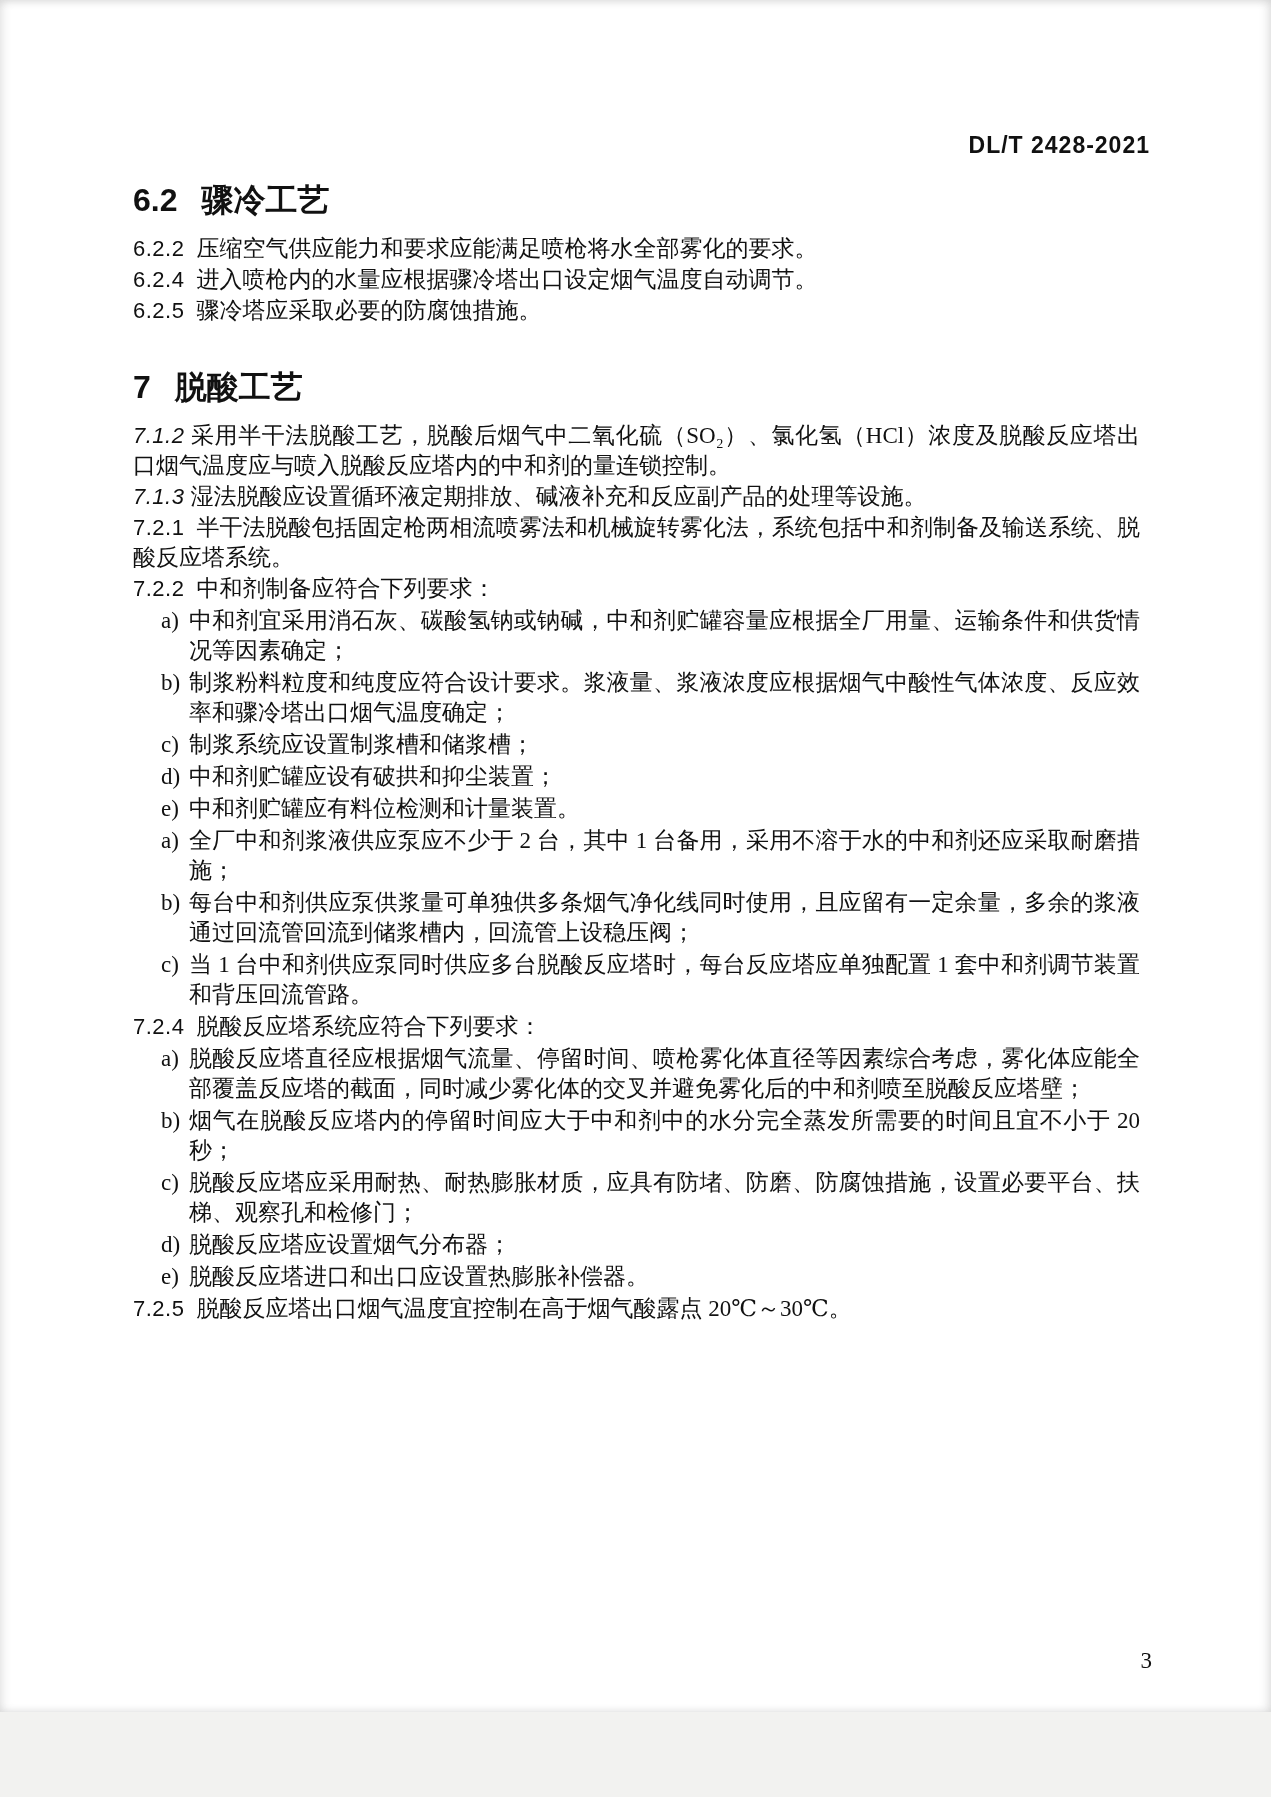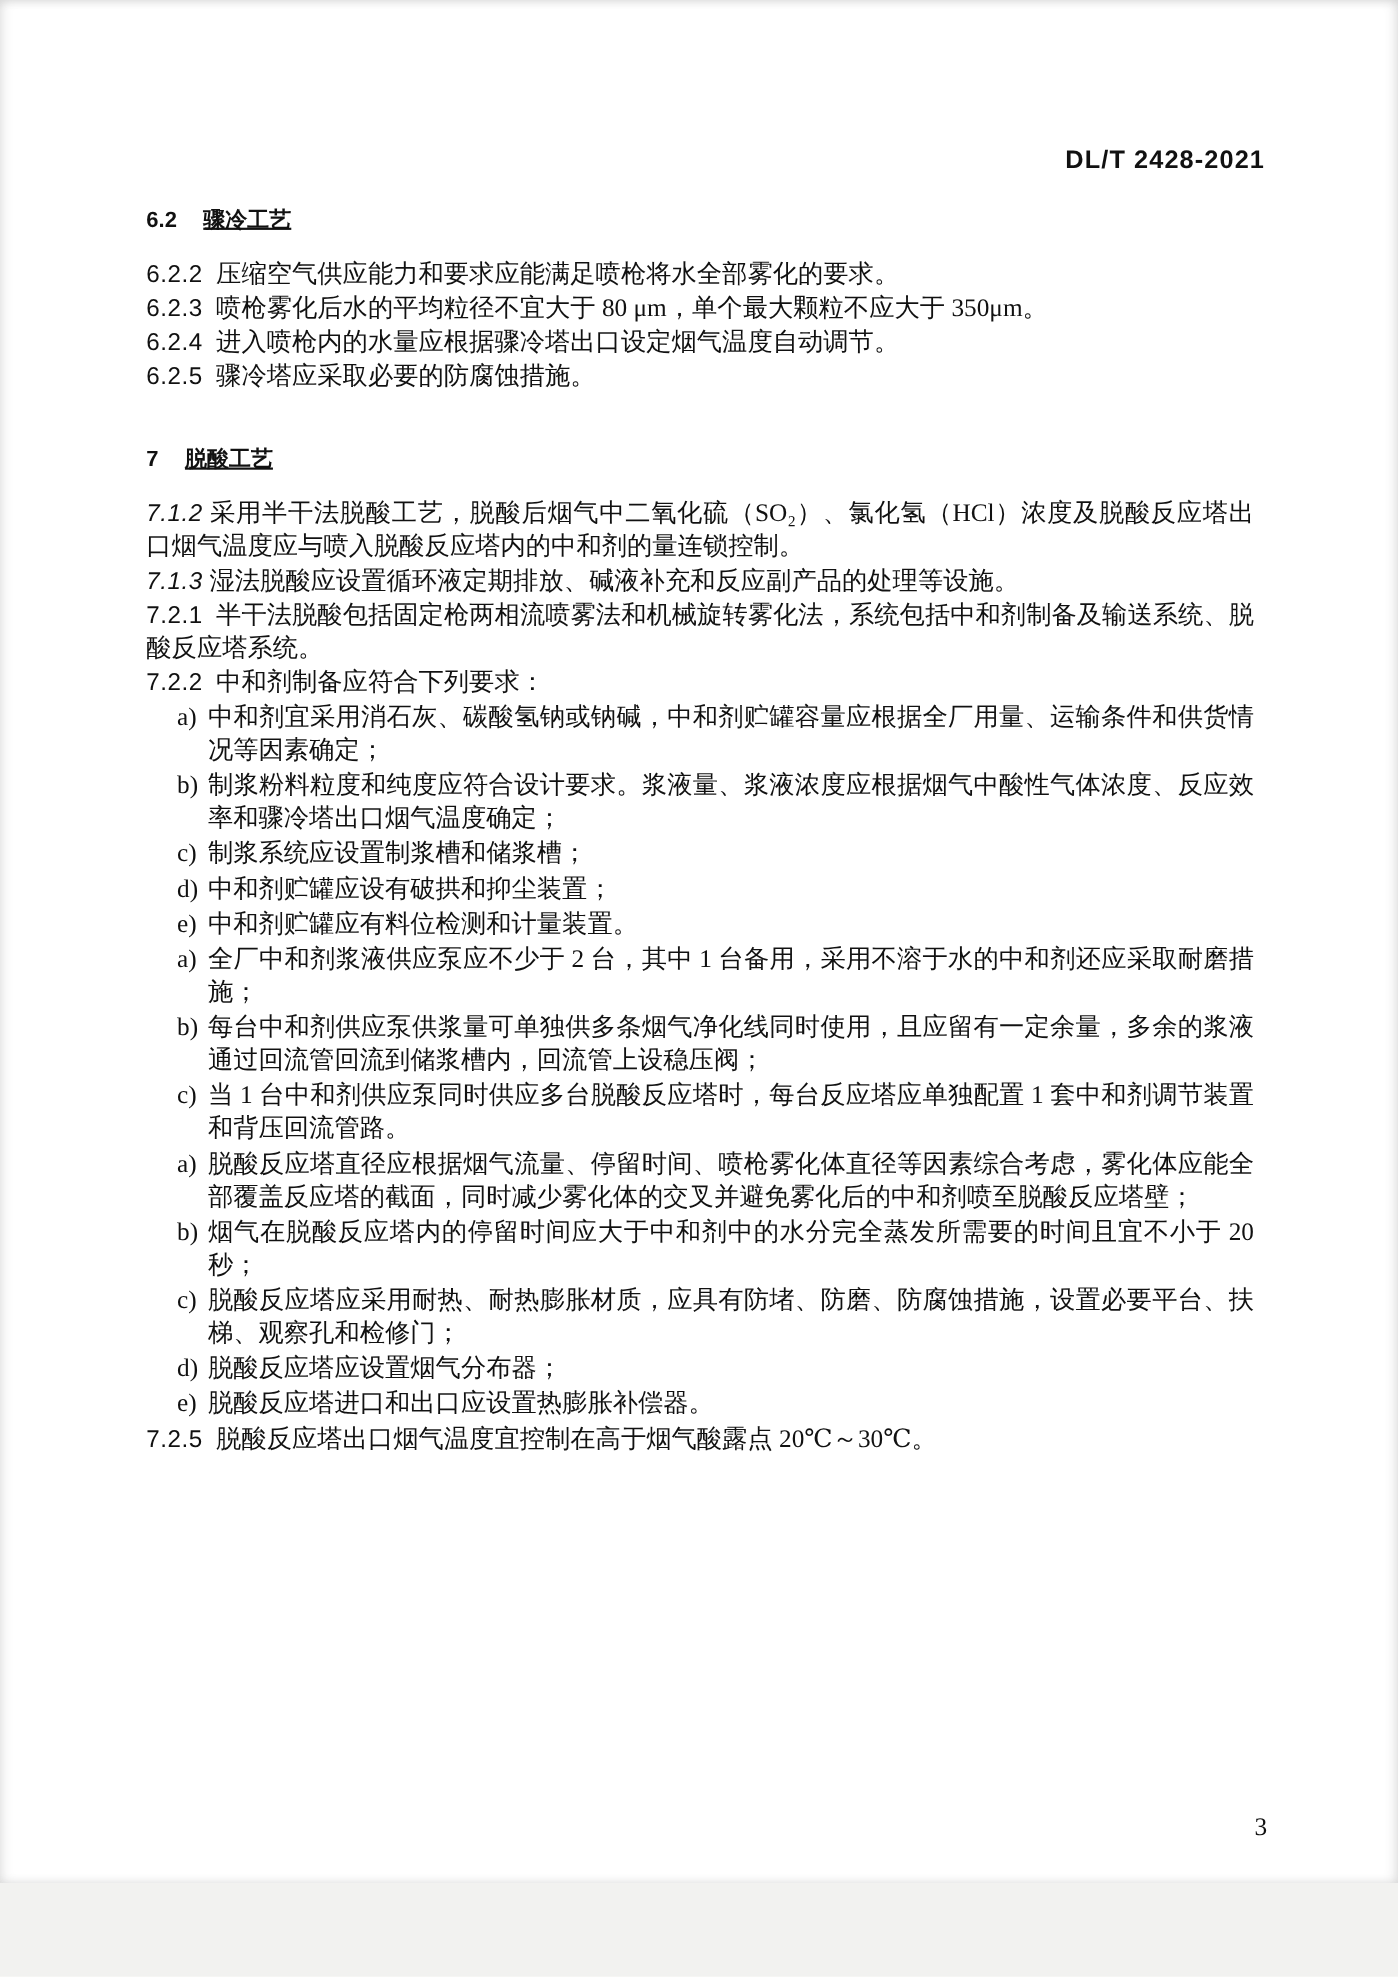--- a/index.html
+++ b/index.html
@@ -30,24 +30,23 @@
   }
   .content {
     margin-left: 133px;
     margin-right: 131px;
     font-size: 23px;
     line-height: 30px;
   }
   .sec {
     font-family: "Liberation Sans", "DejaVu Sans", sans-serif;
     font-weight: 700;
-    font-size: 20px;
+    font-size: 32px;
     line-height: 31px;
     margin: 24px 0 18px 0;
-    text-decoration: underline;
   }
   .sec .snum {
     display: inline-block;
     margin-right: 24px;
     font-weight: 600;
   }
   .sec-l1 { margin-top: 46px; }
   .sec-first { margin-top: 27px; }
   .para {
     margin: 1px 0;
@@ -89,21 +88,20 @@
 
   <div class="doc-header">
     <span>DL/T 2428-2021</span>
   </div>
 
   <div class="content">
 
     <div class="sec sec-first"><span class="snum">6.2</span><span>骤冷工艺</span></div>
 
     <p class="para"><span class="pnum">6.2.2</span><span>压缩空气供应能力和要求应能满足喷枪将水全部雾化的要求。</span></p>
-    <p class="para"><span class="pnum">6.2.3</span><span>喷枪雾化后水的平均粒径不宜大于 80 μm，单个最大颗粒不应大于 350μm。</span></p>
     <p class="para"><span class="pnum">6.2.4</span><span>进入喷枪内的水量应根据骤冷塔出口设定烟气温度自动调节。</span></p>
     <p class="para"><span class="pnum">6.2.5</span><span>骤冷塔应采取必要的防腐蚀措施。</span></p>
 
     <div class="sec sec-l1"><span class="snum">7</span><span>脱酸工艺</span></div>
 
 
     <p class="para"><span class="pnum pnum-tight">7.1.2</span><span>采用半干法脱酸工艺，脱酸后烟气中二氧化硫（SO₂）、氯化氢（HCl）浓度及脱酸反应塔出口烟气温度应与喷入脱酸反应塔内的中和剂的量连锁控制。</span></p>
     <p class="para"><span class="pnum pnum-tight">7.1.3</span><span>湿法脱酸应设置循环液定期排放、碱液补充和反应副产品的处理等设施。</span></p>
 
 
@@ -138,20 +136,21 @@
       </div>
     <div class="li">
         <span class="lmark">b)</span>
         <span class="ltext">每台中和剂供应泵供浆量可单独供多条烟气净化线同时使用，且应留有一定余量，多余的浆液通过回流管回流到储浆槽内，回流管上设稳压阀；</span>
       </div>
     <div class="li">
         <span class="lmark">c)</span>
         <span class="ltext">当 1 台中和剂供应泵同时供应多台脱酸反应塔时，每台反应塔应单独配置 1 套中和剂调节装置和背压回流管路。</span>
       </div>
 
+    <p class="para"><span class="pnum">7.2.4</span><span>脱酸反应塔系统应符合下列要求：</span></p>
 
     <div class="li">
         <span class="lmark">a)</span>
         <span class="ltext">脱酸反应塔直径应根据烟气流量、停留时间、喷枪雾化体直径等因素综合考虑，雾化体应能全部覆盖反应塔的截面，同时减少雾化体的交叉并避免雾化后的中和剂喷至脱酸反应塔壁；</span>
       </div>
     <div class="li">
         <span class="lmark">b)</span>
         <span class="ltext">烟气在脱酸反应塔内的停留时间应大于中和剂中的水分完全蒸发所需要的时间且宜不小于 20 秒；</span>
       </div>
     <div class="li">

